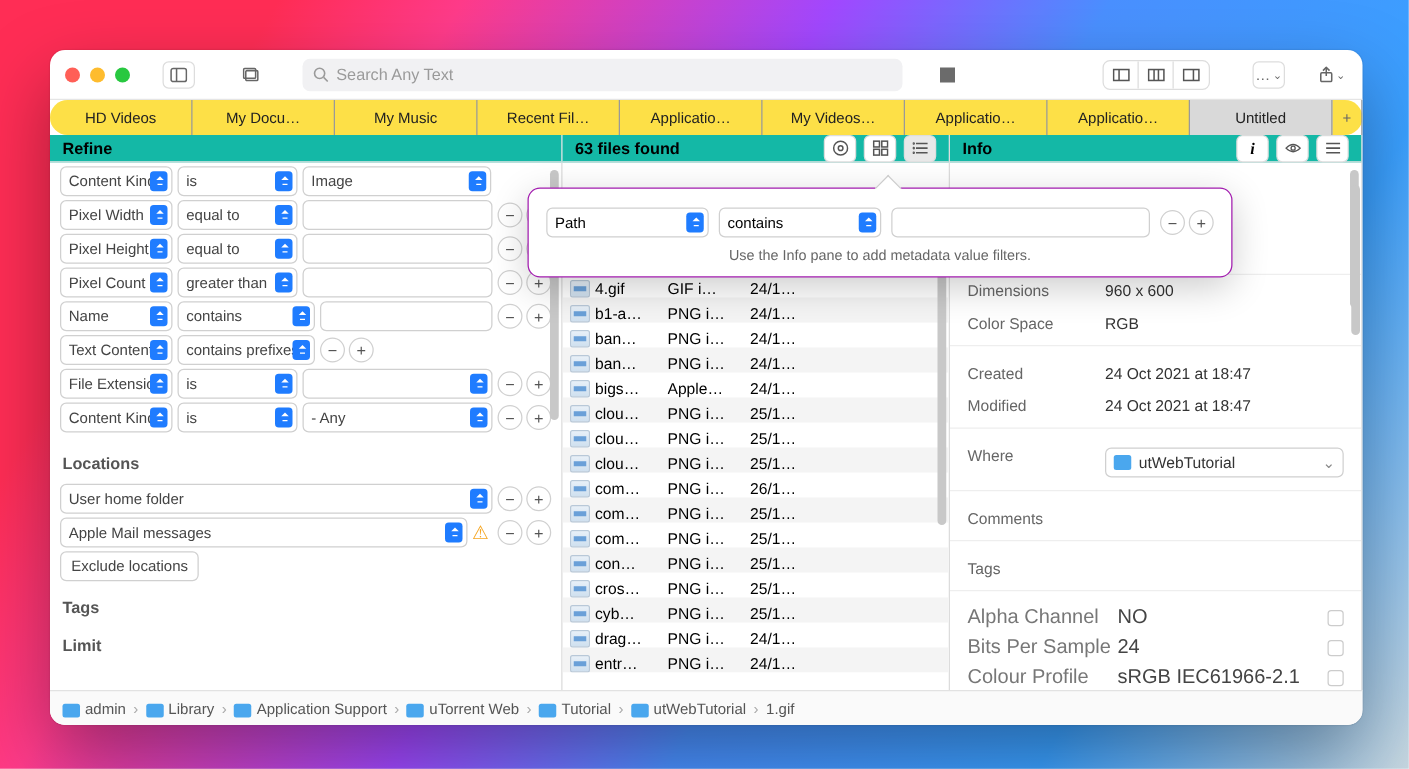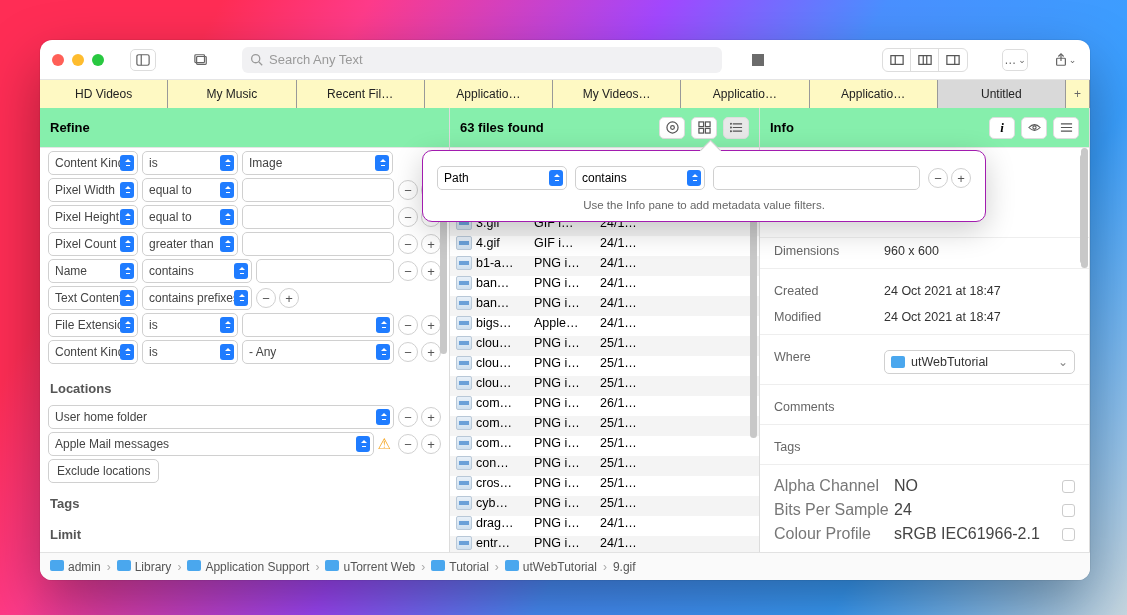--- a/index.html
+++ b/index.html
@@ -14,51 +14,51 @@
   .tb-btn { width:26px; height:22px; border:1px solid #ddd; border-radius:5px; display:flex; align-items:center; justify-content:center; font-size:12px; color:#666; background:#fff;}
   .tb-btn svg{width:14px;height:14px;stroke:#666;fill:none;stroke-width:1.4}
   .search { flex:0 0 480px; margin-left:20px; height:26px; border-radius:6px; background:#f1f1f3; display:flex; align-items:center; padding:0 8px; gap:6px; color:#9a9a9a; font-size:13px;}
   .stop { width:12px;height:12px;background:#6b6b6b;}
   .spacer{flex:1}
   .seggrp{display:flex;gap:0;border:1px solid #ddd;border-radius:6px;overflow:hidden}
   .seggrp .seg{width:28px;height:22px;display:flex;align-items:center;justify-content:center;border-right:1px solid #ddd}
   .seggrp .seg:last-child{border-right:none}
   .seg svg{width:14px;height:12px;stroke:#555;fill:none;stroke-width:1.4}
   
-  .tabs { height:28px; background:#fef9c3; display:flex; font-size:12px; color:#222;}
+  .tabs { height:28px; background:#fde047; display:flex; font-size:12px; color:#222;border-radius:14px;}
   .tab { flex:1; display:flex; align-items:center; justify-content:center; border-right:1px solid #999; padding:0 6px; white-space:nowrap; overflow:hidden;}
   .tab.active{background:#d9d9d9}
   .tab.add{flex:0 0 24px;color:#666}
   
   .cols { flex:1; display:flex; overflow:hidden; position:relative;}
   .col { display:flex; flex-direction:column; border-right:1px solid #dcdcdc;}
   .col.refine{width:410px}
   .col.results{width:310px}
   .col.info{flex:1}
-  .colhead{height:40px;display:flex;align-items:center;padding:0 10px;font-weight:600;font-size:13px;border-bottom:1px solid #e5e5e5;justify-content:space-between;background:#86efac}
+  .colhead{height:22px;display:flex;align-items:center;padding:0 10px;font-weight:600;font-size:13px;border-bottom:1px solid #e5e5e5;justify-content:space-between;background:#14b8a6}
   .colhead .tools{display:flex;gap:6px}
   .viewbtn{width:26px;height:22px;border:1px solid #ddd;border-radius:5px;display:flex;align-items:center;justify-content:center;background:#fff}
   .viewbtn.active{background:#e8e8e8}
   .viewbtn svg{width:13px;height:13px;stroke:#555;fill:none;stroke-width:1.3}
   .section{padding:0 8px 4px 8px;font-size:13px;color:#444}
   .sectitle{font-weight:600;padding:10px 2px 6px;color:#555}
   .row{display:flex;align-items:center;gap:4px;margin:3px 0}
   .sel{height:24px;background:#fff;border:1px solid #d0d0d0;border-radius:5px;padding:0 18px 0 6px;font-size:12px;position:relative;display:flex;align-items:center;flex:0 0 auto;white-space:nowrap}
   .sel::after{content:"";position:absolute;right:3px;top:3px;width:14px;height:16px;background:#1f7cff;border-radius:3px}
   .sel::before{content:"";position:absolute;right:6px;top:7px;z-index:1;width:0;height:0;border-left:3px solid transparent;border-right:3px solid transparent;border-bottom:3px solid #fff;box-shadow:0 5px 0 -1px #fff}
   .sel.w1{width:90px}.sel.w2{width:96px}.sel.w3{width:110px}
   .txt{height:24px;border:1px solid #d0d0d0;border-radius:5px;flex:1;min-width:40px;padding:0 6px;font-size:12px}
   .pm{display:flex;gap:3px}
   .pmb{width:20px;height:20px;border:1px solid #d0d0d0;border-radius:10px;display:flex;align-items:center;justify-content:center;font-size:13px;color:#555;background:#fff;line-height:1}
   .locrow .sel{flex:1}
   .warn{color:#f5a623;font-size:15px;margin-right:3px}
   .pill{display:inline-flex;align-items:center;height:24px;border:1px solid #d0d0d0;border-radius:5px;padding:0 8px;font-size:12px;background:#fff}
   
   .reslist{flex:1;overflow:hidden;font-size:12.5px}
-  .resrow{display:flex;align-items:flex-start;height:20px;padding:0 6px;gap:4px}
+  .resrow{display:flex;align-items:flex-end;height:20px;padding:0 6px;gap:4px}
   .resrow:nth-child(odd){background:#f4f4f4}
   .thumb{width:16px;height:14px;background:linear-gradient(#e8f0f8,#cfe0ef);border:1px solid #b8c8d8;border-radius:2px;flex:0 0 auto;position:relative}
   .thumb::after{content:"";position:absolute;left:2px;top:4px;right:2px;height:4px;background:#6aa0d8}
   .rc{overflow:hidden;text-overflow:ellipsis;white-space:nowrap}
   .rc.n{flex:0 0 54px}.rc.k{flex:0 0 62px}.rc.d{flex:1}
   
   .infohead .tools{gap:6px}
   .bigstat{height:90px;display:flex;flex-direction:column;align-items:center;justify-content:center;border-bottom:1px solid #eee;font-size:13px;color:#555}
   .bigstat .sz{font-size:20px;font-weight:500;color:#333}
   .kv{display:flex;padding:6px 14px;font-size:12.5px;color:#333}
@@ -74,21 +74,21 @@
   .detrow .cb{width:13px;height:13px;border:1px solid #ccc;border-radius:3px}
   
   .pop{position:absolute;left:382px;top:42px;width:564px;background:#fff;border:1px solid #a21caf;border-radius:10px;box-shadow:0 8px 30px rgba(0,0,0,.2);padding:12px 14px 8px;z-index:10}
   .pop::before{content:"";position:absolute;top:-8px;left:280px;width:14px;height:14px;background:#fff;border-left:1px solid #ccc;border-top:1px solid #ccc;transform:rotate(45deg)}
   .pop .row{gap:8px}
   .pop .hint{text-align:center;font-size:11.5px;color:#666;padding:6px 0 2px}
   .pop .sel.pw1{width:130px}.pop .sel.pw2{width:130px}
   .pop .txt{flex:1}
   
   .pathbar{height:28px;border-top:1px solid #e2e2e2;display:flex;align-items:center;padding:0 10px;gap:4px;font-size:12px;color:#555;background:#fafafa}
-  .crumb{display:flex;align-items:flex-start;gap:4px}
+  .crumb{display:flex;align-items:flex-end;gap:4px}
   .crumb .fold{width:14px;height:11px}
   .sepc{color:#aaa;padding:0 2px}
   
   .sbar{position:absolute;right:2px;top:40px;width:7px;height:120px;background:#c8c8c8;border-radius:4px}
   .col.refine .body,.col.results .body,.col.info .body{position:relative;flex:1;overflow:hidden}
   .isbar{position:absolute;right:2px;width:7px;background:#c8c8c8;border-radius:4px}
 </style>
 </head>
 <body>
 
@@ -156,20 +156,21 @@
           <rect x="2" y="6" width="10" height="8" rx="1"></rect>
           <line x1="7" y1="1" x2="7" y2="9"></line>
           <polyline points="4,4 7,1 10,4"></polyline>
         </svg>
         <span style="font-size:9px;margin-left:1px">⌄</span>
       </div>
   </div>
 
   <div class="tabs" id="tabs">
       <div class="tab">HD Videos</div>
+      <div class="tab">My Docu…</div>
       <div class="tab">My Music</div>
       <div class="tab">Recent Fil…</div>
       <div class="tab">Applicatio…</div>
       <div class="tab">My Videos…</div>
       <div class="tab">Applicatio…</div>
       <div class="tab">Applicatio…</div>
       <div class="tab active">Untitled</div>
       <div class="tab add">+</div>
     </div>
 
@@ -484,20 +485,24 @@
         </div>
       </div>
       <div class="body">
         <div class="bigstat">
           <div class="sz">2,4 MB</div>
           <div>gif</div>
         </div>
         <div class="kv">
             <div class="k">Dimensions</div>
             <div class="v">960 x 600</div>
+          </div>
+        <div class="kv">
+            <div class="k">Color Space</div>
+            <div class="v">RGB</div>
           </div>
         <div class="sep"></div>
         <div class="kv">
             <div class="k">Created</div>
             <div class="v">24 Oct 2021 at 18:47</div>
           </div>
         <div class="kv">
             <div class="k">Modified</div>
             <div class="v">24 Oct 2021 at 18:47</div>
           </div>
@@ -586,16 +591,16 @@
         <span class="fold"></span>
         <span>Tutorial</span>
       </span>
       <span class="sepc">›</span>
       <span class="crumb">
         <span class="fold"></span>
         <span>utWebTutorial</span>
       </span>
       <span class="sepc">›</span>
       <span class="crumb">
-        <span>9.gif</span>
+        <span>1.gif</span>
       </span>
     </div>
 </div>
 
 </body></html>

